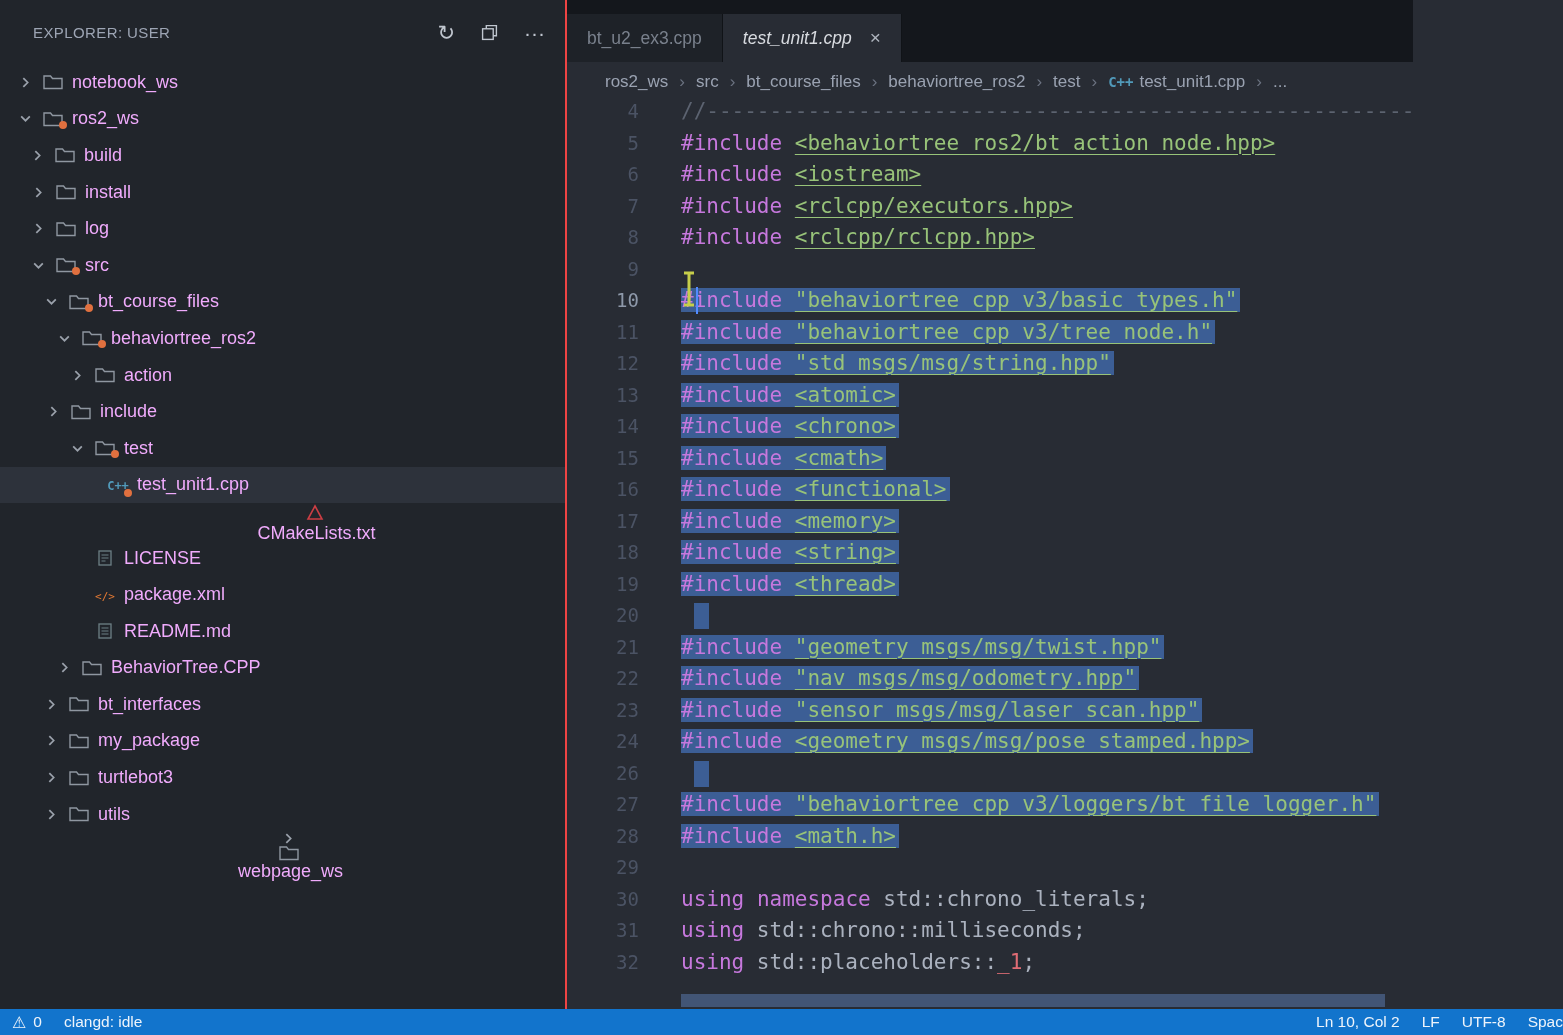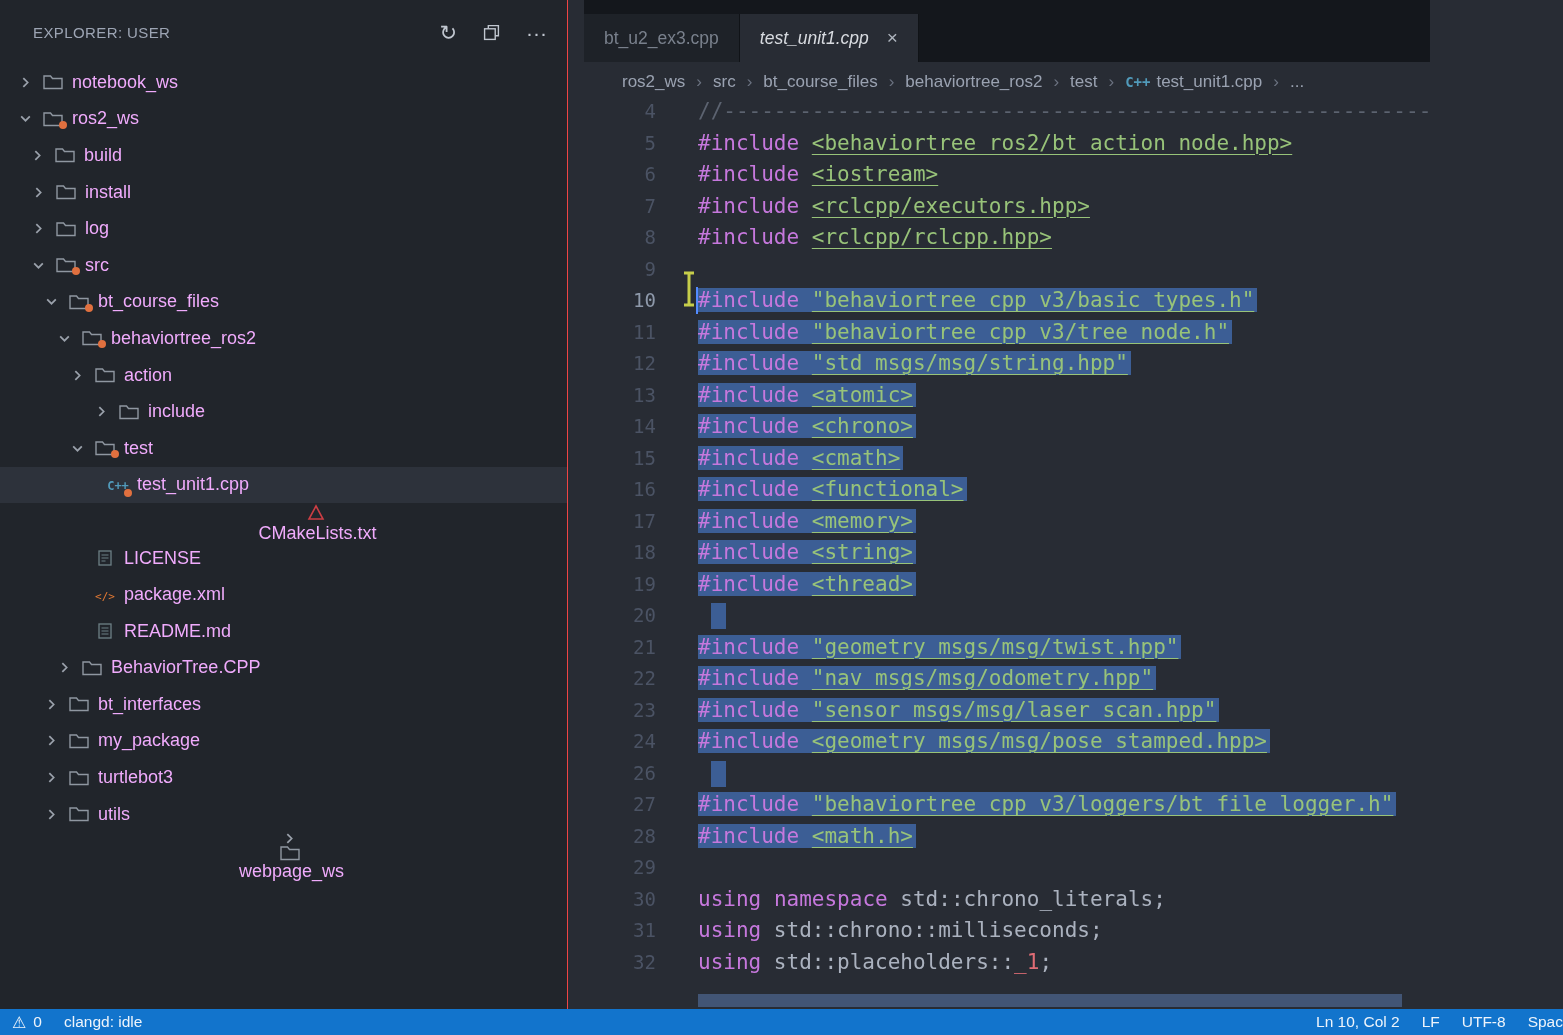--- a/index.html
+++ b/index.html
@@ -2,38 +2,38 @@
 <html style="--selection: #3c5e95; --modified_dot: #e0703f; --status_bar: #1274cc; --keyword: #c678dd; --string_green: #98c379; --comment: #5c6370; --variable_red: #e06c75; --cpp_icon_blue: #519aba;"><head>
 <meta charset="utf-8">
 <style>
   * { margin:0; padding:0; box-sizing:border-box; }
   html,body { width:1563px; height:1035px; overflow:hidden; background:#282c34;
               font-family:"Liberation Sans", sans-serif; }
   .app { position:relative; width:1563px; height:1035px; overflow:hidden; }
 
   
   .sidebar { position:absolute; left:0; top:0; width:568px; height:1009px;
-             background:#21252b; border-right:1px solid #ef4444; overflow:hidden; }
+             background:#21252b; border-right:3px solid #ef4444; overflow:hidden; }
   .sb-header { height:64px; display:flex; align-items:center; padding-left:33px; }
   .sb-title { color:#9da5b4; font-size:15px; letter-spacing:0.4px; }
   .sb-actions { margin-left:auto; margin-right:20px; display:flex; gap:26px; align-items:center;
                 color:#c0c6cf; }
   .sb-actions .act { font-size:21px; line-height:1; cursor:pointer; display:flex; align-items:center; }
   .tree { font-size:18px; color:#f0abfc; }
   .tree-row { position:relative; height:36.6px; display:flex; align-items:center; cursor:pointer; }
   .tree-row.selected { background:#2d323b; }
   .chev { width:26px; display:flex; justify-content:center; flex:none; }
   .chev.expanded svg { transform:rotate(90deg); }
   .ticon { width:30px; display:flex; justify-content:center; position:relative; flex:none; }
   .ticon .dot { position:absolute; right:1px; bottom:-2px; width:8px; height:8px;
                 border-radius:50%; background:var(--modified_dot,#e0703f); }
   .tlabel { margin-left:4px; white-space:nowrap; }
 
   
-  .editor-area { position:absolute; left:584px; top:0; width:846px; height:1009px;
+  .editor-area { position:absolute; left:567px; top:0; width:846px; height:1009px;
                  background:#282c34; overflow:hidden; }
   .tabbar { height:62px; background:#14171c; display:flex; align-items:flex-end; }
   .tab { height:48px; display:flex; align-items:center; padding:0 20px; font-size:17.5px;
          cursor:pointer; border-right:1px solid #101317; white-space:nowrap; }
   .tab.inactive { background:#1e2228; color:#79808c; }
   .tab.active { background:#282c34; color:#d8dbe0; font-style:italic; }
   .tab .close { margin-left:18px; font-style:normal; font-size:19px; color:#aeb4bd; cursor:pointer; }
 
   .breadcrumb { height:40px; display:flex; align-items:center; padding-left:38px; gap:11px;
                 color:#9aa2b1; font-size:17px; white-space:nowrap; }
@@ -209,21 +209,21 @@
               <path d="M4 2 L8 6 L4 10" fill="none" stroke="#9aa1ab" stroke-width="1.6"></path>
             </svg>
           </span>
           <span class="ticon">
             <svg width="20" height="16" viewBox="0 0 20 16">
               <path d="M1 2h6.5l2 2.5H19v10H1z" fill="none" stroke="#8f97a1" stroke-width="1.4"></path>
             </svg>
           </span>
           <span class="tlabel">action</span>
         </div>
-        <div class="tree-row" style="padding-left: 40px; margin-left: 48px;">
+        <div class="tree-row" style="padding-left: 40px;">
           <span class="chev">
             <svg width="13" height="13" viewBox="0 0 12 12">
               <path d="M4 2 L8 6 L4 10" fill="none" stroke="#9aa1ab" stroke-width="1.6"></path>
             </svg>
           </span>
           <span class="ticon">
             <svg width="20" height="16" viewBox="0 0 20 16">
               <path d="M1 2h6.5l2 2.5H19v10H1z" fill="none" stroke="#8f97a1" stroke-width="1.4"></path>
             </svg>
           </span>

